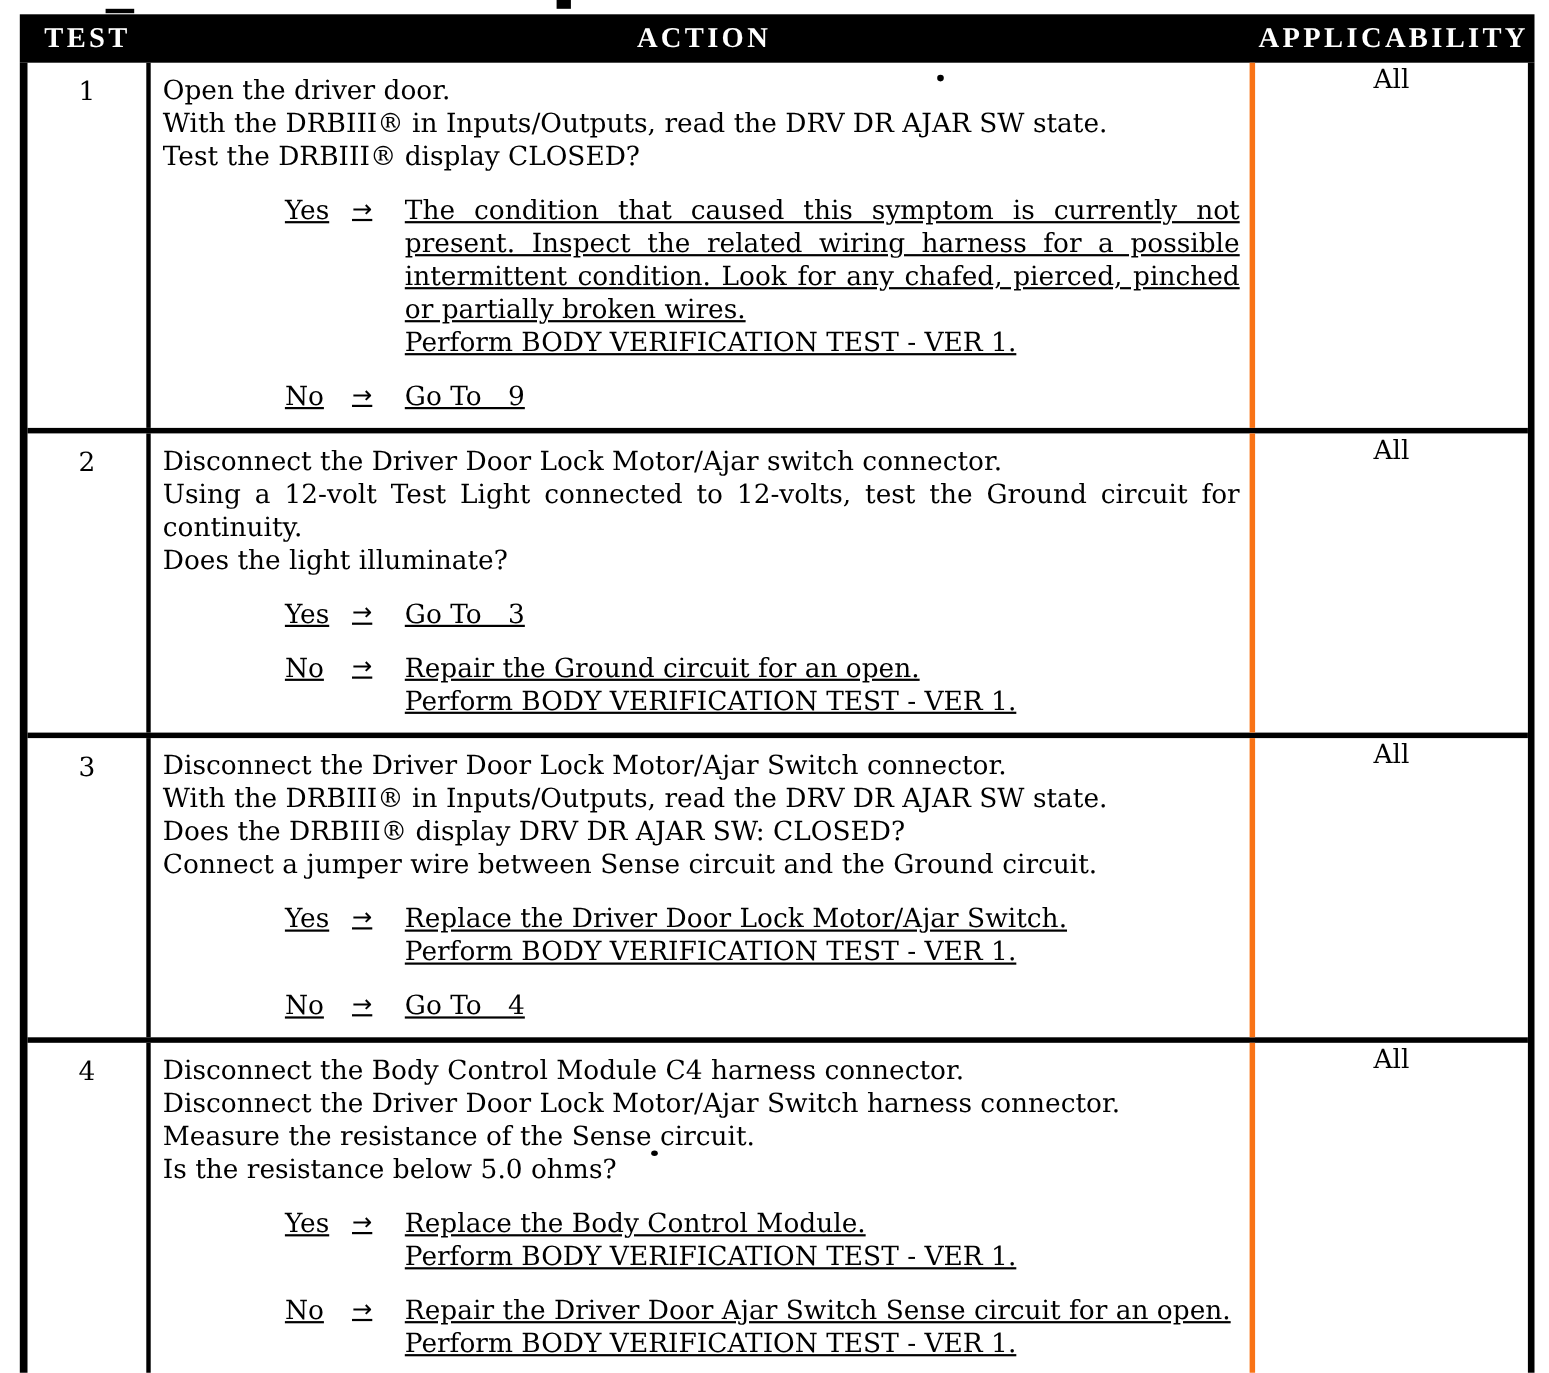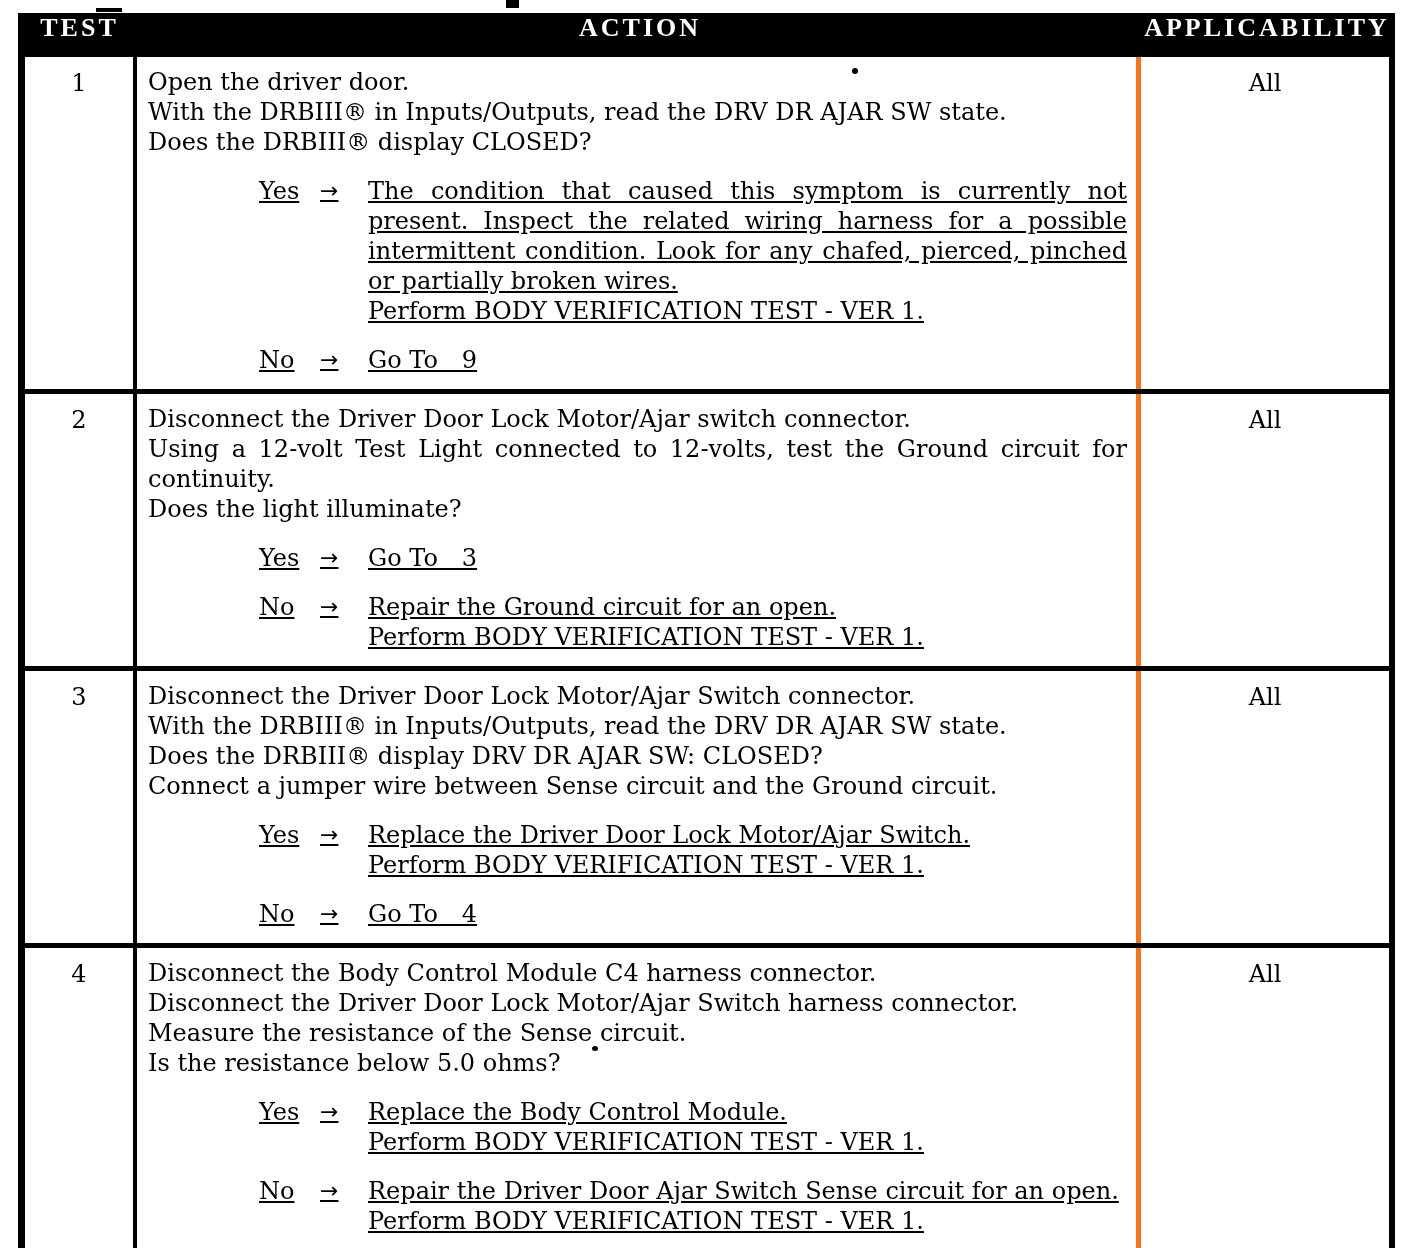--- a/index.html
+++ b/index.html
@@ -12,20 +12,21 @@
     font-family: "DejaVu Serif", serif;
     color: #000000;
   }
   .page { position: relative; width: 1408px; height: 1248px; }
 
   .doc-table { position: absolute; left: 18px; top: 13px; width: 1377px; box-sizing: border-box; }
 
   
   .thead {
     display: flex;
+    align-items: center;
     background: #000000;
     color: #ffffff;
     height: 44px;
     font-family: "Liberation Serif", serif;
     font-weight: bold;
     font-size: 26px;
     letter-spacing: 3px;
   }
   .th { white-space: nowrap; }
   .th-test { width: 123px; text-align: center; }
@@ -57,21 +58,20 @@
     border-right: 5px solid #f97316;
     box-sizing: border-box;
     padding: 10px 9px 14px 11px;
     font-size: 24px;
     line-height: 30px;
   }
   .cell-app {
     width: 248px;
     flex-shrink: 0;
     text-align: center;
-    padding-top: 11px;
     font-size: 24px;
     line-height: 30px;
   }
 
   .q { margin: 0; text-align: justify; }
 
   .answer { display: flex; margin-top: 19px; padding-left: 111px; text-decoration: underline; }
   .ans-label { width: 61px; flex-shrink: 0; }
   .ans-arrow {
     width: 48px;
@@ -107,21 +107,21 @@
       <div class="th th-app">APPLICABILITY</div>
     </div>
 
     <div class="tbody">
 
       <div class="trow" style="min-height:326px">
         <div class="cell-test">1</div>
         <div class="cell-action">
           <p class="q">Open the driver door.</p>
           <p class="q">With the DRBIII® in Inputs/Outputs, read the DRV DR AJAR SW state.</p>
-          <p class="q">Does the DRBIII® display CLOSED?</p>
+          <p class="q">Test the DRBIII® display CLOSED?</p>
           <div class="answer">
             <span class="ans-label">Yes</span>
             <span class="ans-arrow">→</span>
             <div class="ans-result">
               <p class="r">The condition that caused this symptom is currently not present. Inspect the related wiring harness for a possible intermittent condition. Look for any chafed, pierced, pinched or partially broken wires.</p>
               <p class="r">Perform BODY VERIFICATION TEST - VER 1.</p>
             </div>
           </div>
           <div class="answer">
             <span class="ans-label">No</span>

